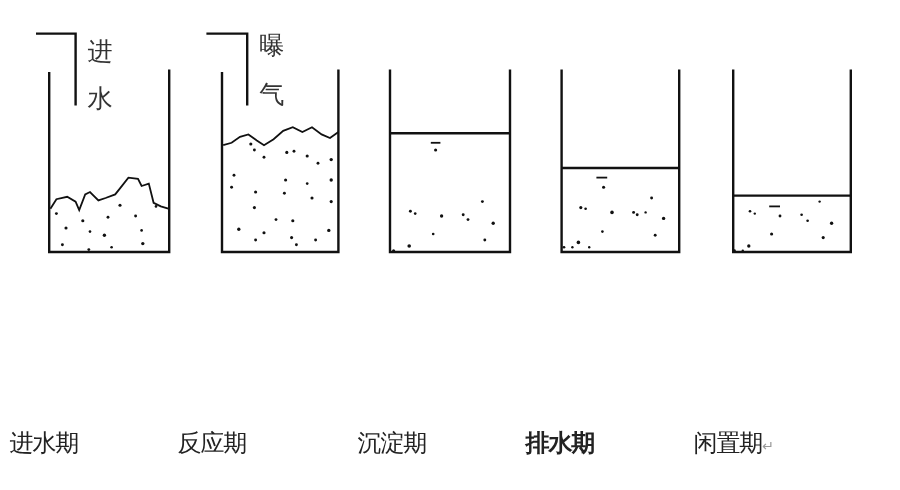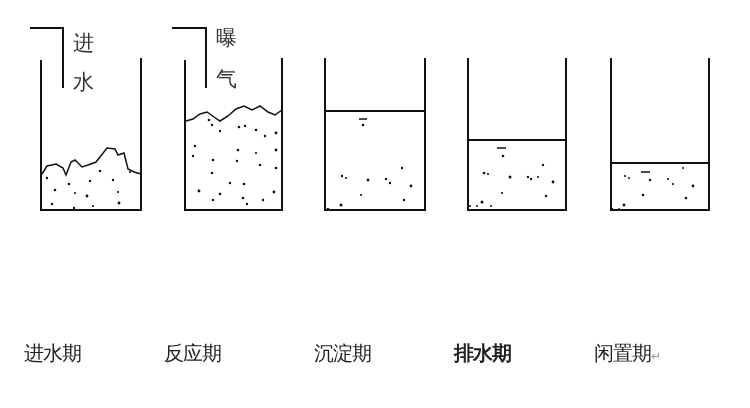--- a/index.html
+++ b/index.html
@@ -1,18 +1,18 @@
 <!DOCTYPE html>
 <html><head>
 <meta charset="utf-8">
 <style>
   html,body{margin:0;padding:0;background:#ffffff;}
   body{width:750px;height:408px;position:relative;overflow:hidden;font-family:"DejaVu Sans","Liberation Sans",sans-serif;}
   svg{position:absolute;left:0;top:0;}
-  .lbl{position:absolute;top:340px;font-size:20px;color:#222;letter-spacing:-1px;white-space:nowrap;margin-left:16px;}
+  .lbl{position:absolute;top:356px;font-size:20px;color:#222;letter-spacing:-1px;white-space:nowrap;}
   .vtext{position:absolute;font-size:21px;color:#333;line-height:1;}
   .ret{font-size:12px;color:#999;}
 </style>
 </head>
 <body>
 
 <svg width="750" height="408" viewBox="0 0 750 408" xmlns="http://www.w3.org/2000/svg">
   <g stroke="#111" stroke-width="2" fill="none">
 
     <g>

